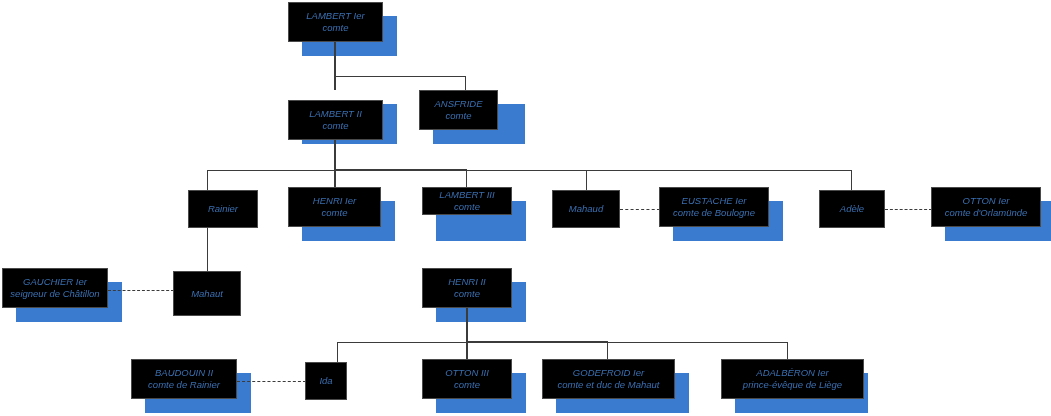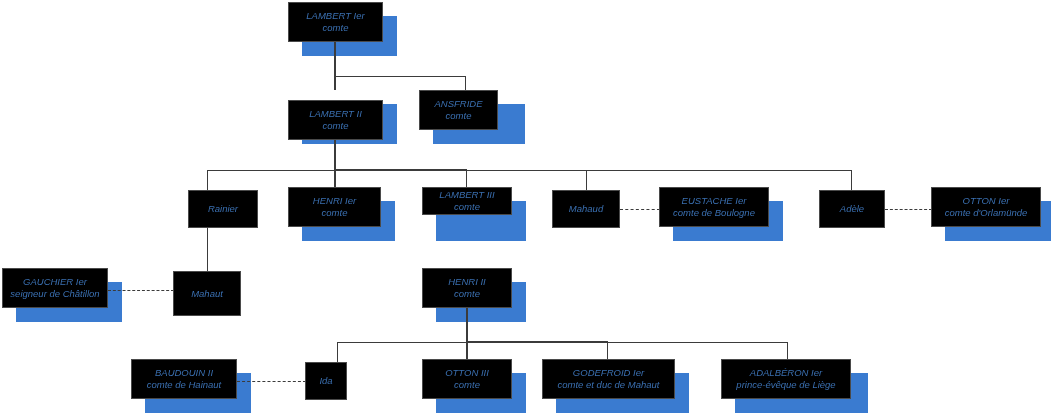--- a/index.html
+++ b/index.html
@@ -149,32 +149,32 @@
       </div>
       <div class="node" style="left: 173px; top: 271px; width: 68px; height: 45px;">
         <span class="ln">Mahaut</span>
       </div>
       <div class="node" style="left: 422px; top: 268px; width: 90px; height: 40px;">
         <span class="ln">HENRI II</span>
         <span class="ln">comte</span>
       </div>
       <div class="node" style="left: 131px; top: 359px; width: 106px; height: 40px;">
         <span class="ln">BAUDOUIN II</span>
-        <span class="ln">comte de Hainaut</span>
+        <span class="ln">comte de Rainier</span>
       </div>
       <div class="node" style="left: 305px; top: 362px; width: 42px; height: 38px;">
         <span class="ln">Ida</span>
       </div>
       <div class="node" style="left: 422px; top: 359px; width: 90px; height: 40px;">
         <span class="ln">OTTON III</span>
         <span class="ln">comte</span>
       </div>
       <div class="node" style="left: 542px; top: 359px; width: 133px; height: 40px;">
         <span class="ln">GODEFROID Ier</span>
         <span class="ln">comte et duc de Mahaut</span>
       </div>
-      <div class="node" style="left: 721px; top: 359px; width: 130px; height: 40px;">
+      <div class="node" style="left: 721px; top: 359px; width: 143px; height: 40px;">
         <span class="ln">ADALBÉRON Ier</span>
         <span class="ln">prince-évêque de Liège</span>
       </div>
     </div>
 
 </div>
 
 </body></html>

